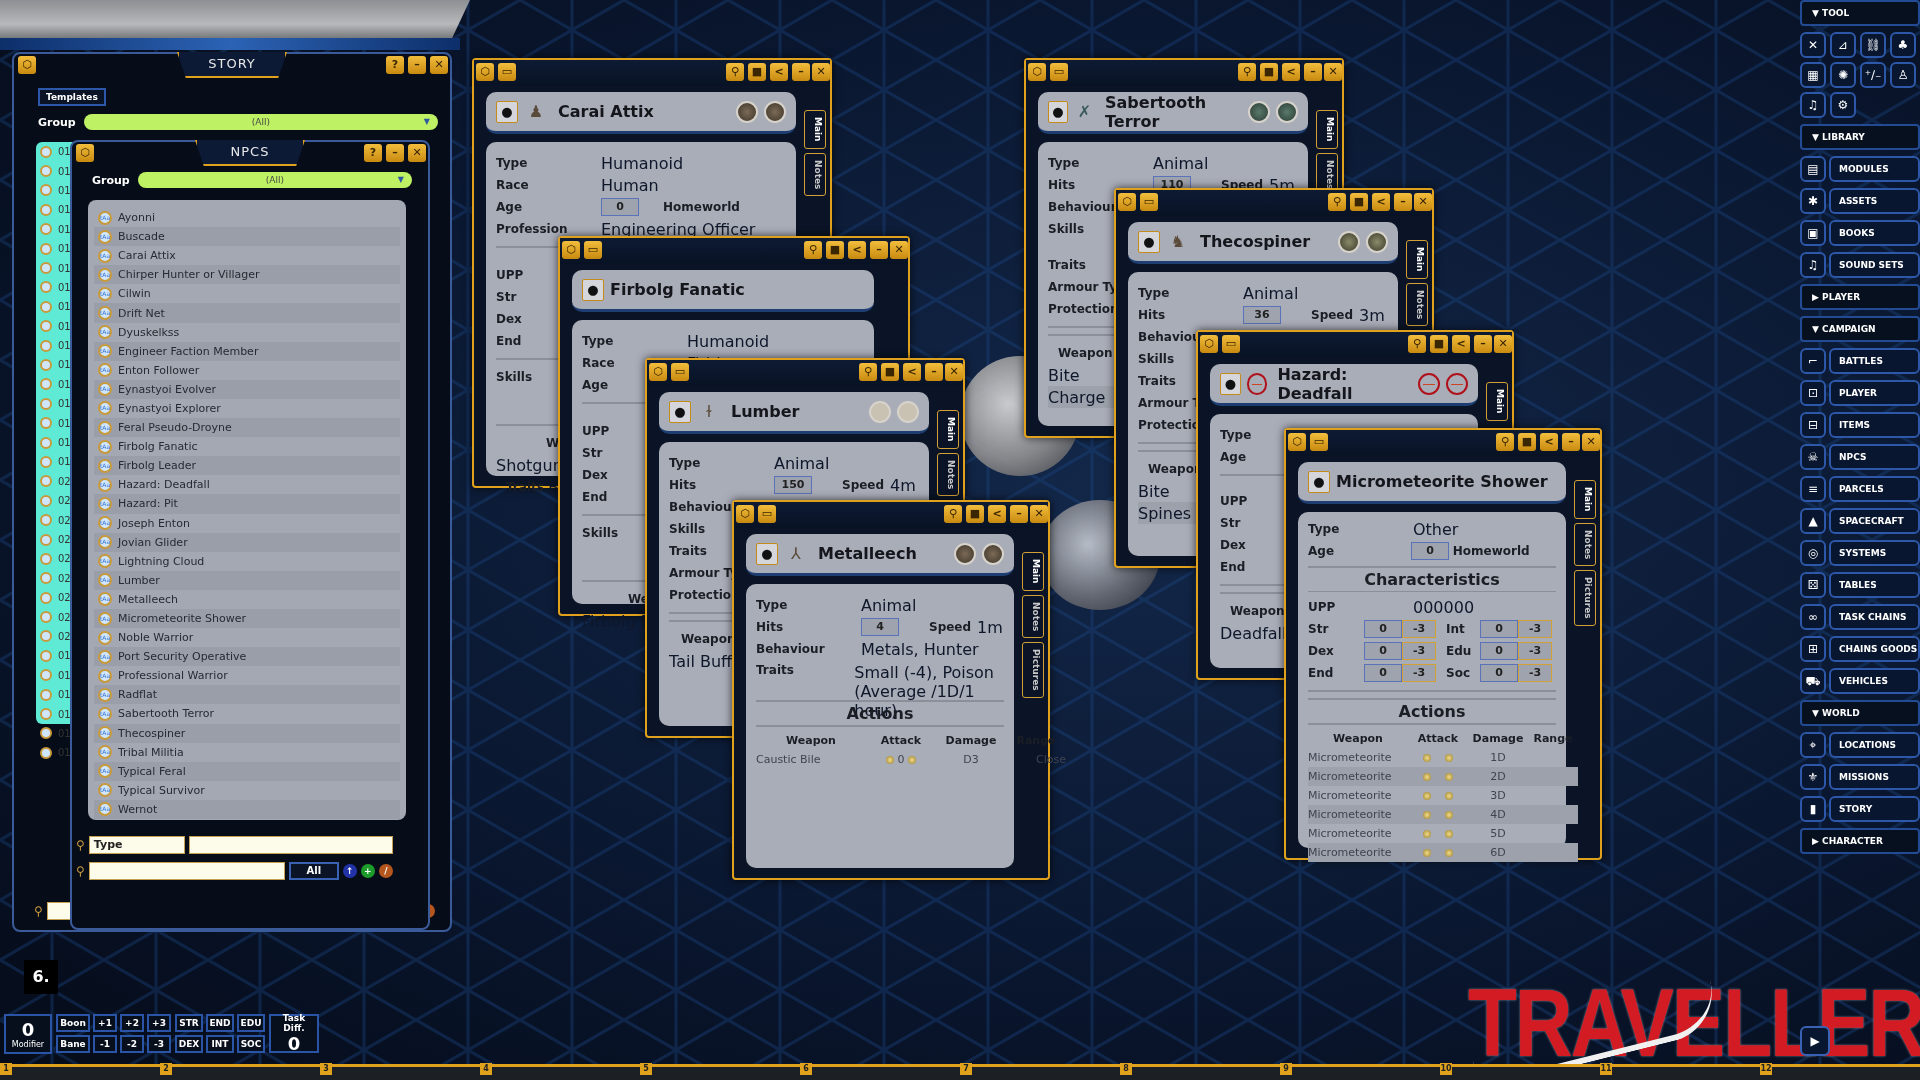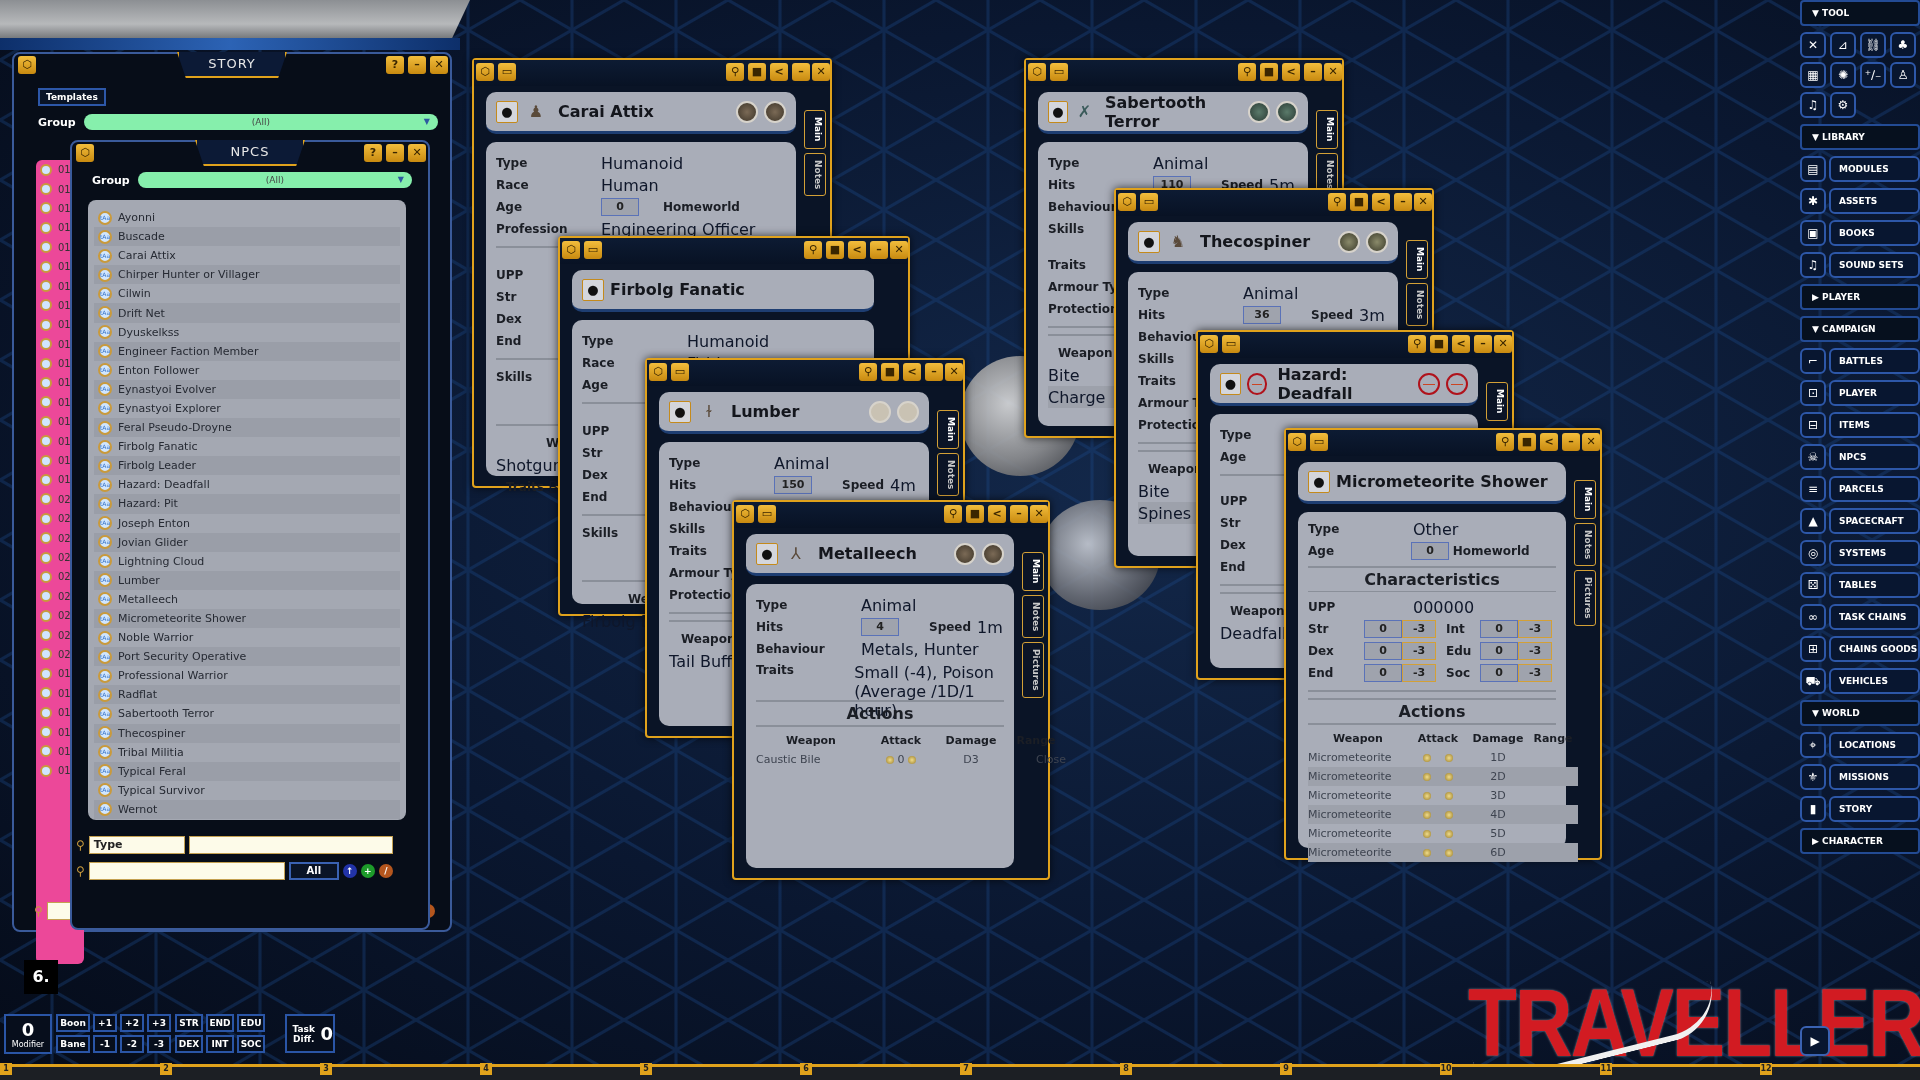--- a/index.html
+++ b/index.html
@@ -42,28 +42,28 @@
 .tbl .h{font-weight:bold;text-align:center;padding:3px 0}
 .tbl .c{color:#3e4450;padding:3px 0}
 .tbl .alt{background:#9da1ab}
 .dot{display:inline-block;width:8px;height:8px;border-radius:50%;background:radial-gradient(#f0dc8a,#9a7d2a);vertical-align:middle}
 
 
 .story{position:absolute;left:12px;top:52px;width:440px;height:880px;background:#070d18;border:2px solid #3a5a9a;border-radius:8px}
 .wtitle{position:absolute;left:50%;transform:translateX(-50%);top:-2px;width:110px;height:26px;background:#0c1a36;border:2px solid #e0a21c;border-top:none;clip-path:polygon(0 0,100% 0,92% 100%,8% 100%);color:#e8e8e8;font-size:13px;text-align:center;line-height:24px;letter-spacing:1px}
 .group{position:absolute;display:flex;align-items:center;gap:8px}
 .group .gl{color:#fff;font-weight:bold;font-size:11px}
-.group .gsel{height:16px;background:#86efac;border-radius:8px;color:#444;font-size:9px;text-align:center;line-height:16px;position:relative}
+.group .gsel{height:16px;background:#bef264;border-radius:8px;color:#444;font-size:9px;text-align:center;line-height:16px;position:relative}
 .group .gsel::after{content:"▼";position:absolute;right:8px;color:#2d5aa0;font-size:8px}
 .npcs{position:absolute;left:70px;top:140px;width:360px;height:790px;background:#070d18;border:2px solid #3a5a9a;border-radius:8px}
 .npclist{position:absolute;left:16px;top:58px;width:318px;height:620px;background:#a4a8b2;border-radius:8px;padding:8px 6px}
 .npc{display:flex;align-items:center;height:19.1px;font-size:11px;color:#262a33;padding-left:4px}
 .npc:nth-child(even){background:#9a9ea8}
 .npc .ic{width:14px;height:14px;border-radius:50%;background:#d0e6ff;border:2px solid #c99a3c;margin-right:6px;font-size:6px;text-align:center;line-height:10px;color:#3672c4}
-.storynums{position:absolute;left:22px;top:106px;width:48px;height:804px;background:#ec4899;border-radius:6px}
+.storynums{position:absolute;left:22px;top:88px;width:48px;height:582px;background:#5eead4;border-radius:6px}
 .sn{display:flex;align-items:center;height:19.4px;padding-left:4px;font-size:10px;color:#333}
 .sn .ic{width:12px;height:12px;border-radius:50%;background:#d0e6ff;border:2px solid #c99a3c;margin-right:6px}
 .filter{position:absolute;display:flex;align-items:center;gap:4px}
 .finput{height:18px;background:#fdfbe9;border:1px solid #c4a050;font-size:11px;font-weight:bold;color:#222;padding-left:4px;line-height:16px}
 .allbtn{height:18px;width:50px;background:#0a1426;border:2px solid #3a62b2;color:#fff;font-size:10px;font-weight:bold;text-align:center;line-height:14px}
 .cbtn{width:14px;height:14px;border-radius:50%;font-size:9px;color:#fff;text-align:center;line-height:14px;font-weight:bold}
 
 
 .side{position:absolute;left:1800px;top:0;width:120px}
 .sechead{height:26px;background:#06101e;border:2px solid #234b94;border-radius:4px;color:#fff;font-weight:bold;font-size:9px;line-height:22px;padding-left:10px;margin-bottom:6px;margin-left:0}
@@ -1048,21 +1048,21 @@
     <div class="cell">-3</div>
   </div>
   <div style="display:grid;grid-template-columns:28px 28px 28px;grid-template-rows:18px 18px;gap:3px">
     <div class="cell">STR</div>
     <div class="cell">END</div>
     <div class="cell">EDU</div>
     <div class="cell">DEX</div>
     <div class="cell">INT</div>
     <div class="cell">SOC</div>
   </div>
-  <div class="cell" style="width:50px;height:39px;flex-direction:row;margin-left:16px">
+  <div class="cell" style="width:50px;height:39px;flex-direction:column;margin-left:0">
       <span>Task Diff.</span>
       <span style="font-size:18px">0</span>
     </div>
 </div>
 
 <div class="logo">TRAVELLER</div>
 <div class="swoosh"></div>
 <div class="playbtn">▶</div>
 
 <div class="ruler" id="ruler">

